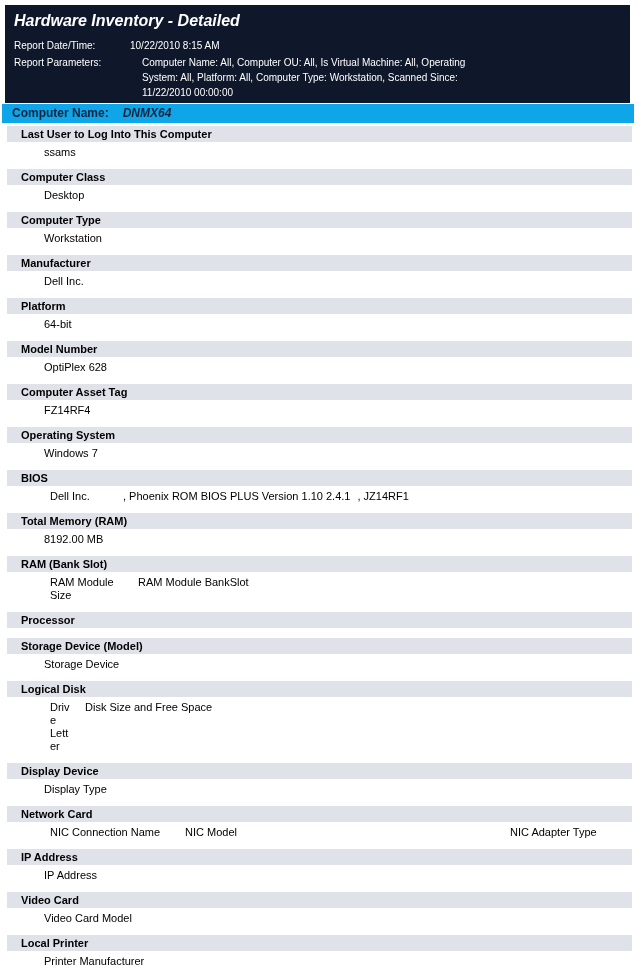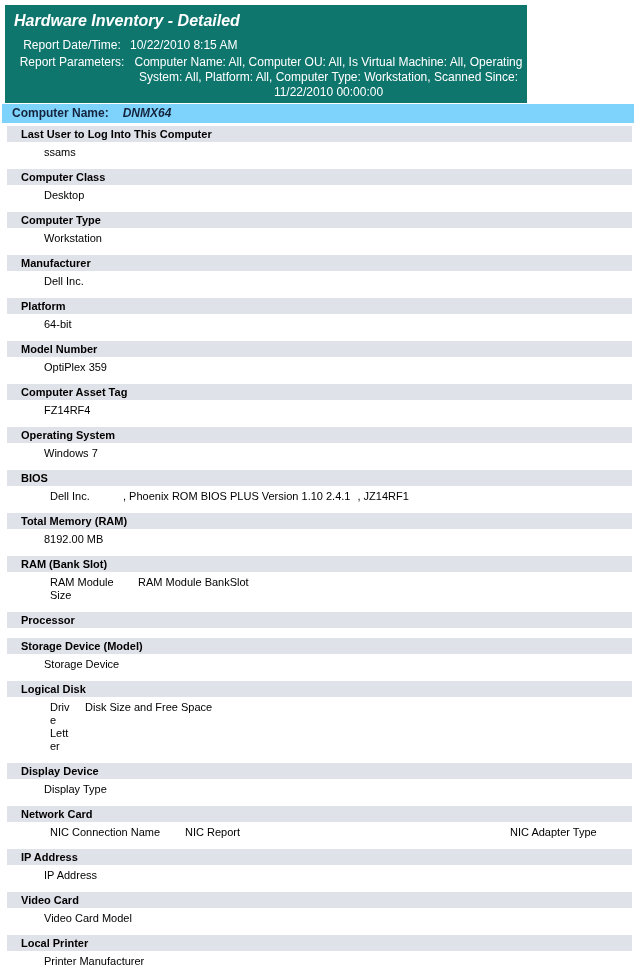--- a/index.html
+++ b/index.html
@@ -8,44 +8,44 @@
     width: 642px; height: 980px;
     font-family: "Liberation Sans", "DejaVu Sans", sans-serif;
     color: #000000;
     overflow: hidden;
   }
   .page { width: 642px; height: 980px; position: relative; }
 
   
   .report-header {
     margin: 5px 0 0 5px;
-    width: 522px;
+    width: 625px;
     height: 98px;
-    background: #0f766e;
+    background: #0f172a;
     color: #ffffff;
   }
   .report-title {
     font-size: 16px;
     font-weight: bold;
     font-style: italic;
     padding: 7px 0 0 9px;
     letter-spacing: 0px;
   }
-  .meta-row { margin: 8px 0 0 9px; font-size: 12px; line-height: 15px; display: flex; text-align: center; }
+  .meta-row { margin: 8px 0 0 9px; font-size: 10px; line-height: 15px; display: flex; }
   .meta-row.params { margin-top: 2px; }
   .meta-label { display: inline-block; width: 116px; flex: 0 0 116px; }
   .meta-value { display: inline-block; }
-  .meta-value.params-text { width: 465px; white-space: pre-line; }
+  .meta-value.params-text { width: 465px; white-space: pre-line; margin-left: 12px; }
 
   
   .computer-bar {
     margin: 1px 0 0 2px;
     width: 632px;
     height: 19px;
-    background: #7dd3fc;
+    background: #0ea5e9;
     color: #15243D;
     line-height: 19px;
     padding-left: 10px;
     font-size: 12px;
   }
   .computer-label { font-weight: bold; }
   .computer-value { font-weight: bold; font-style: italic; margin-left: 14px; }
 
   
   #sections { margin-top: 3px; }
@@ -112,21 +112,21 @@
       <div class="section">
         <div class="section-bar">Manufacturer</div>
         <div class="section-values"><span class="cell">Dell Inc.</span></div>
       </div>
       <div class="section">
         <div class="section-bar">Platform</div>
         <div class="section-values"><span class="cell">64-bit</span></div>
       </div>
       <div class="section">
         <div class="section-bar">Model Number</div>
-        <div class="section-values"><span class="cell">OptiPlex 359</span></div>
+        <div class="section-values"><span class="cell">OptiPlex 628</span></div>
       </div>
       <div class="section">
         <div class="section-bar">Computer Asset Tag</div>
         <div class="section-values"><span class="cell">FZ14RF4</span></div>
       </div>
       <div class="section">
         <div class="section-bar">Operating System</div>
         <div class="section-values"><span class="cell">Windows 7</span></div>
       </div>
       <div class="section">
@@ -154,21 +154,21 @@
 e
 Lett
 er</span><span class="cell">Disk Size and Free Space</span></div>
       </div>
       <div class="section">
         <div class="section-bar">Display Device</div>
         <div class="section-values"><span class="cell">Display Type</span></div>
       </div>
       <div class="section">
         <div class="section-bar">Network Card</div>
-        <div class="section-values table-indent"><span class="cell" style="width: 135px;">NIC Connection Name</span><span class="cell" style="width: 325px;">NIC Report</span><span class="cell">NIC Adapter Type</span></div>
+        <div class="section-values table-indent"><span class="cell" style="width: 135px;">NIC Connection Name</span><span class="cell" style="width: 325px;">NIC Model</span><span class="cell">NIC Adapter Type</span></div>
       </div>
       <div class="section">
         <div class="section-bar">IP Address</div>
         <div class="section-values"><span class="cell">IP Address</span></div>
       </div>
       <div class="section">
         <div class="section-bar">Video Card</div>
         <div class="section-values"><span class="cell">Video Card Model</span></div>
       </div>
       <div class="section">

